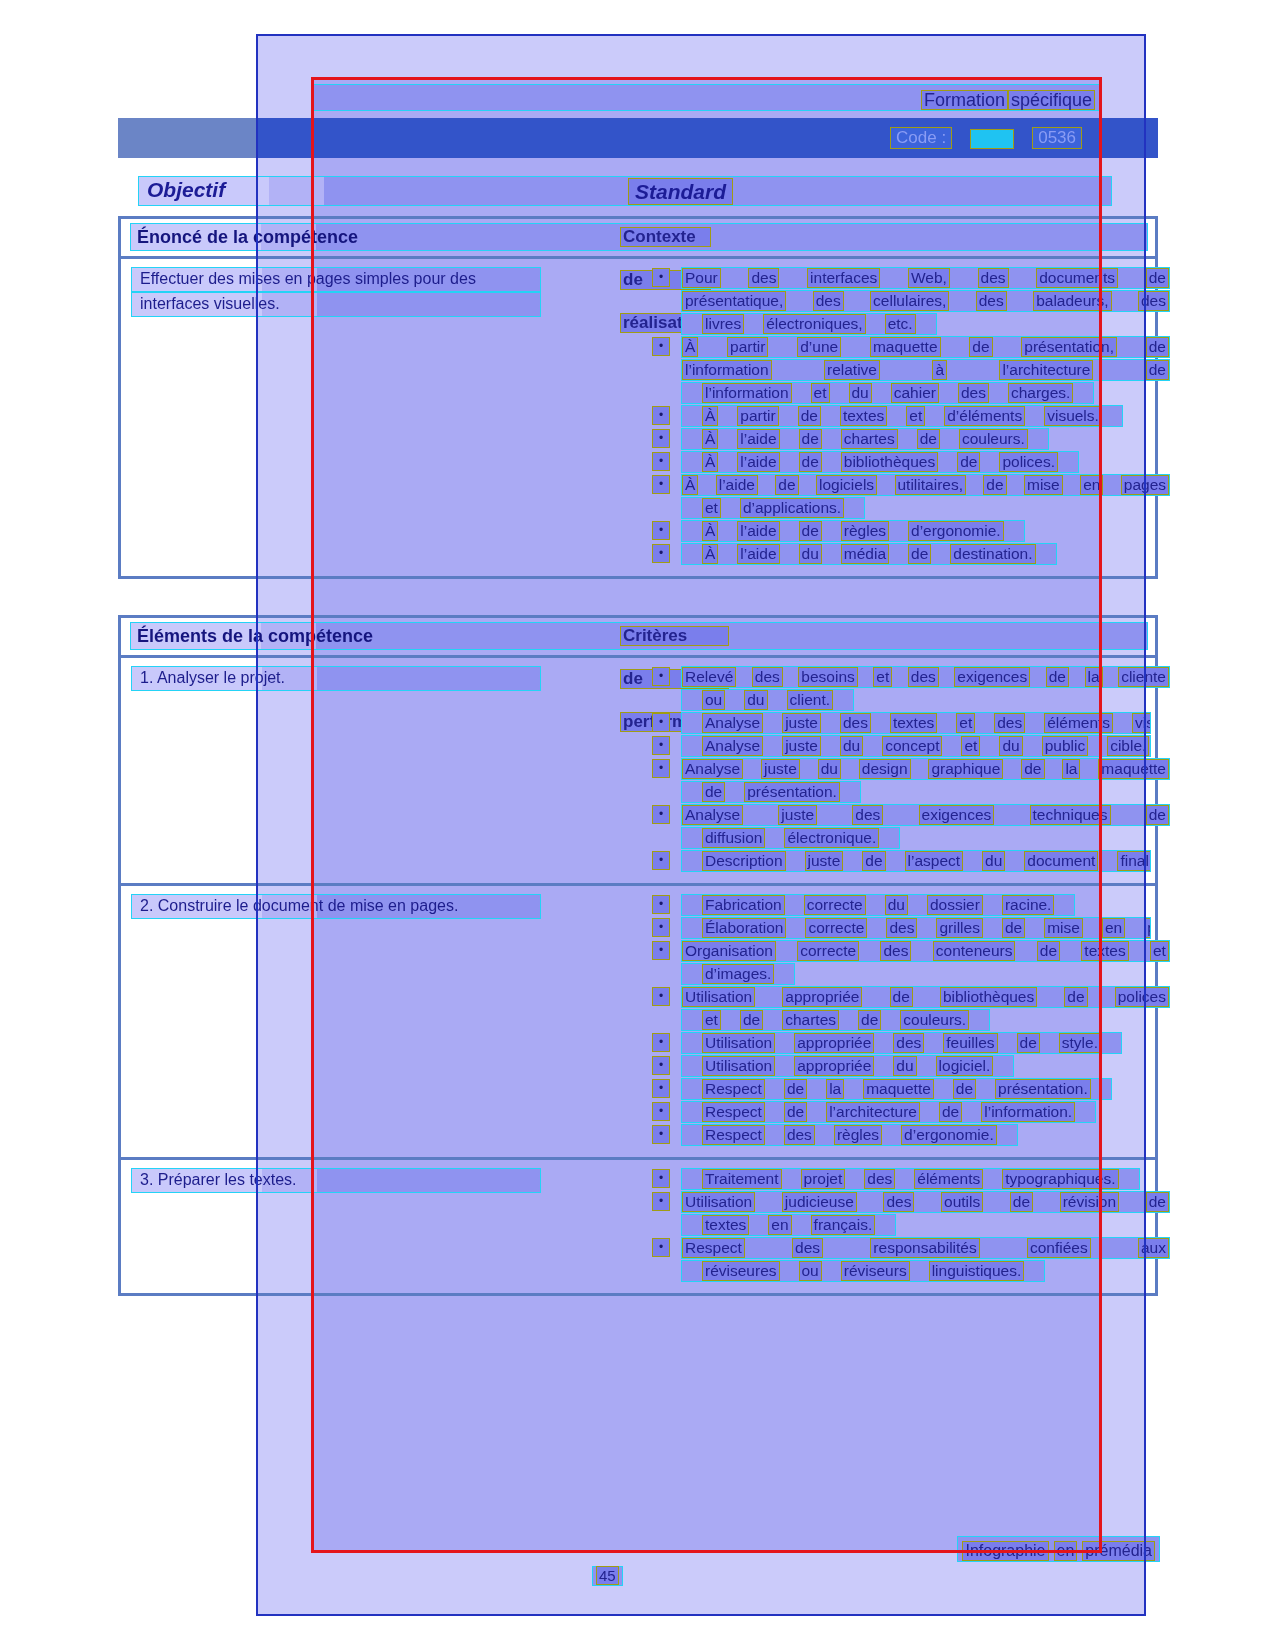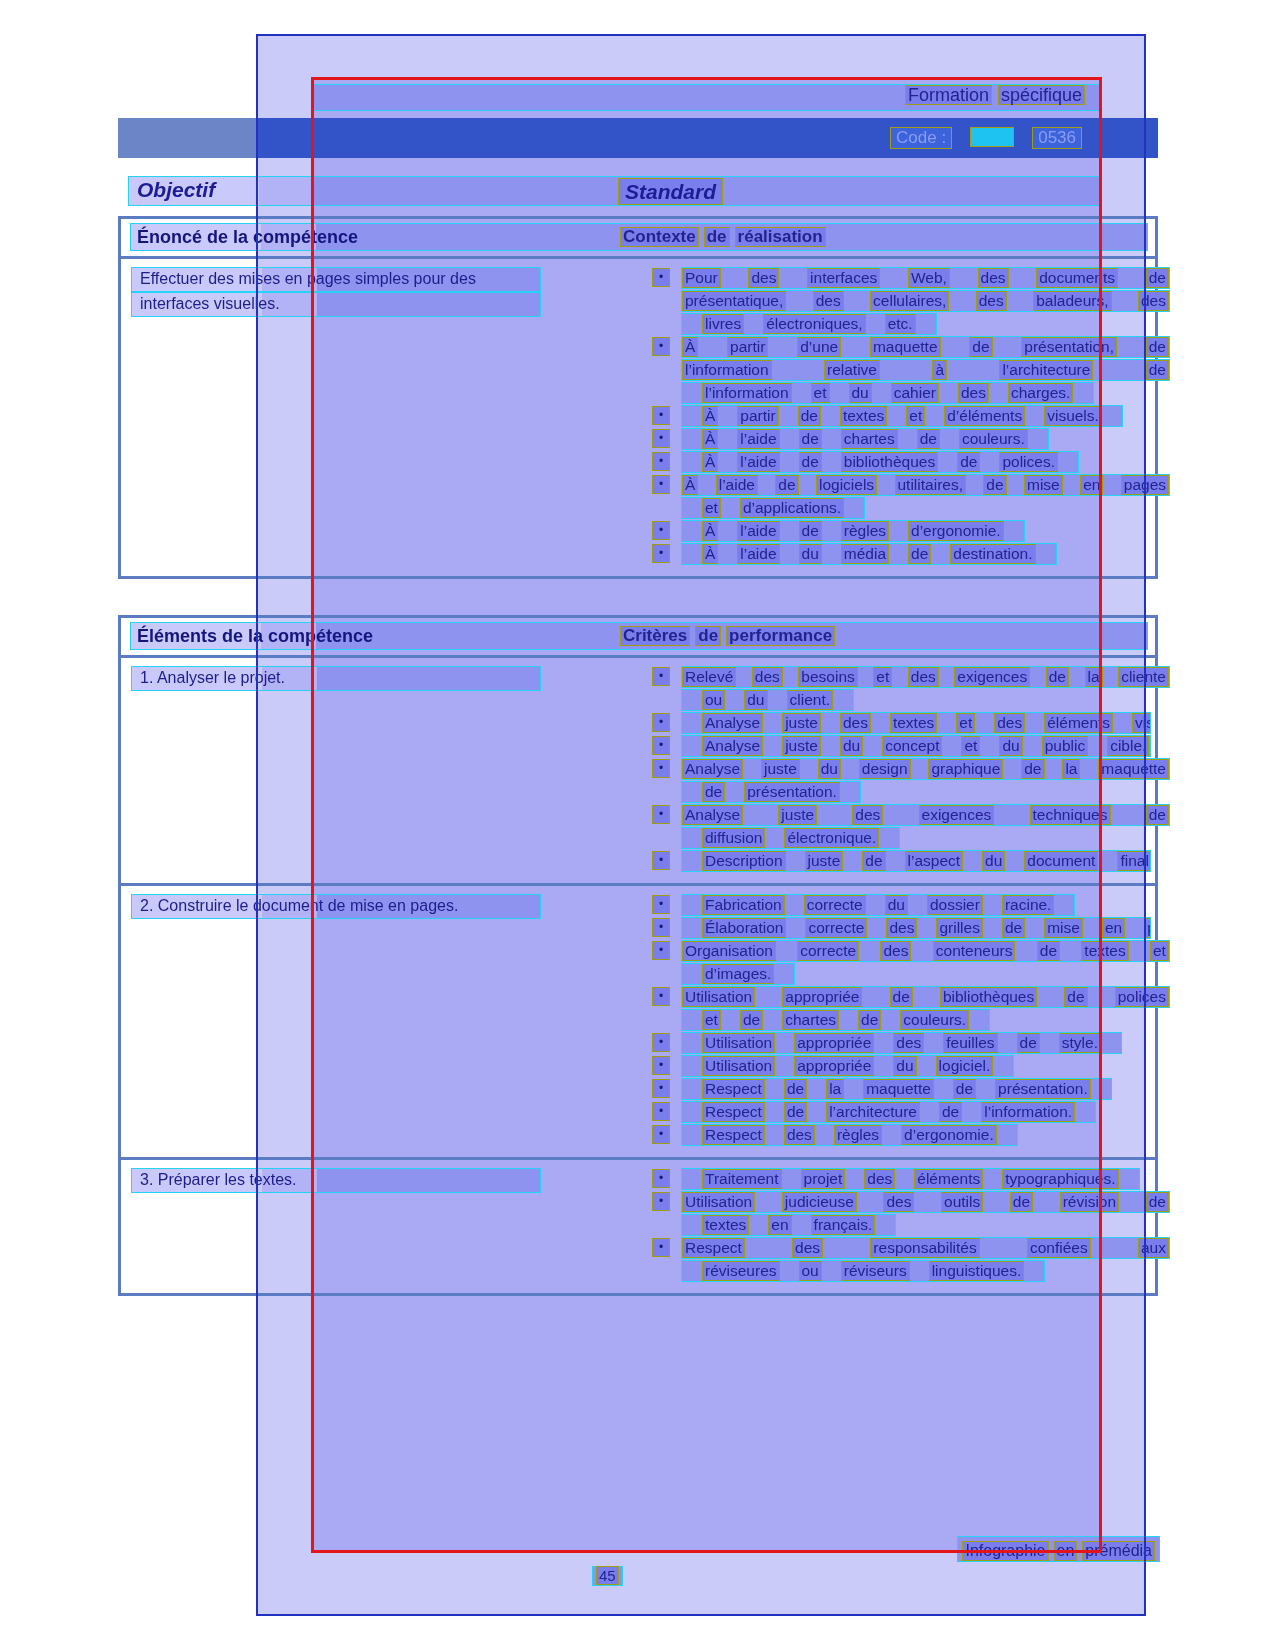--- a/index.html
+++ b/index.html
@@ -13,50 +13,50 @@
                 background:var(--red-fill);z-index:1;}
   
   #bigbox-border{position:absolute;left:256px;top:34px;width:890px;height:1582px;
                  border:2px solid var(--bigbox-border);box-sizing:border-box;z-index:6;pointer-events:none;}
   #redrect-border{position:absolute;left:311px;top:77px;width:791px;height:1476px;
                   border:3px solid var(--red);box-sizing:border-box;z-index:6;pointer-events:none;}
 
   
   #header-bar{position:absolute;left:118px;top:118px;width:1040px;height:40px;z-index:2;
               background:linear-gradient(90deg,#6b85c6 0 140px,var(--bar) 140px);}
-  .code-line{position:absolute;right:76px;top:9px;display:flex;gap:18px;align-items:flex-start;}
+  .code-line{position:absolute;right:76px;top:9px;display:flex;gap:18px;align-items:flex-end;}
   .bar-chip{border:1px solid var(--olive);background:#3c63da;color:#8a9cf4;
             font-size:17px;line-height:20px;padding:0 5px;white-space:nowrap;}
   .space-box{width:44px;height:20px;background:#1fc3f2;border:1px solid var(--olive);box-sizing:border-box;}
 
   
   #formation-line{position:absolute;left:313px;top:84px;width:789px;height:27px;z-index:2;
                   background:var(--band);border:1px solid var(--cyan);box-sizing:border-box;
-                  display:flex;justify-content:flex-end;align-items:flex-start;gap:6px;padding-right:16px;}
+                  display:flex;justify-content:flex-end;align-items:flex-end;padding-right:6px;}
   #formation-line .chip{font-size:18px;}
 
   
-  #title-row{position:absolute;left:128px;top:176px;width:974px;height:30px;z-index:2;
+  #title-row{position:absolute;left:138px;top:176px;width:974px;height:30px;z-index:2;
              background:linear-gradient(90deg,var(--band-light) 0 130px,#b2b2f6 130px 185px,var(--band) 185px);
              border:1px solid var(--cyan);box-sizing:border-box;}
   .title-word{position:absolute;top:1px;font-size:21px;font-weight:bold;font-style:italic;color:#1c1c96;}
   #objectif{left:8px;}
   #standard{left:489px;background:var(--chip);border:1px solid var(--olive);padding:0 6px;line-height:25px;top:1px;}
 
   
   .dtable{position:absolute;left:118px;width:1040px;border:3px solid var(--tborder);
           box-sizing:border-box;z-index:2;background:transparent;}
   #table1{top:216px;}
   #table2{top:615px;}
   .thead{position:relative;height:37px;border-bottom:3px solid var(--tborder);}
   .hband{position:absolute;left:9px;right:7px;top:4px;height:28px;box-sizing:border-box;
          background:linear-gradient(90deg,var(--band-light) 0 130px,#b2b2f6 130px 185px,var(--band) 185px);
          border:1px solid var(--cyan);}
   .hleft{position:absolute;left:6px;top:3px;font-size:18px;font-weight:bold;color:#15157e;white-space:nowrap;}
-  .hright{position:absolute;left:489px;top:3px;display:flex;gap:5px;}
+  .hright{position:absolute;left:489px;top:3px;display:flex;gap:23px;flex-direction:column;}
   .hright .chip{font-weight:bold;font-size:17px;}
 
   .trow{position:relative;}
   .trow + .trow{border-top:3px solid var(--tborder);}
   .lcell{position:absolute;left:10px;top:8px;width:506px;}
   .lband{height:25px;width:410px;box-sizing:border-box;margin-bottom:0;
          background:linear-gradient(90deg,var(--band-light) 0 130px,#b2b2f6 130px 185px,var(--band) 185px);
          border:1px solid var(--cyan);
          font-size:16px;color:#1d1d8c;padding:2px 0 0 8px;white-space:nowrap;overflow:hidden;}
   .rcell{position:relative;margin-left:499px;width:470px;padding:8px 0 10px;}

